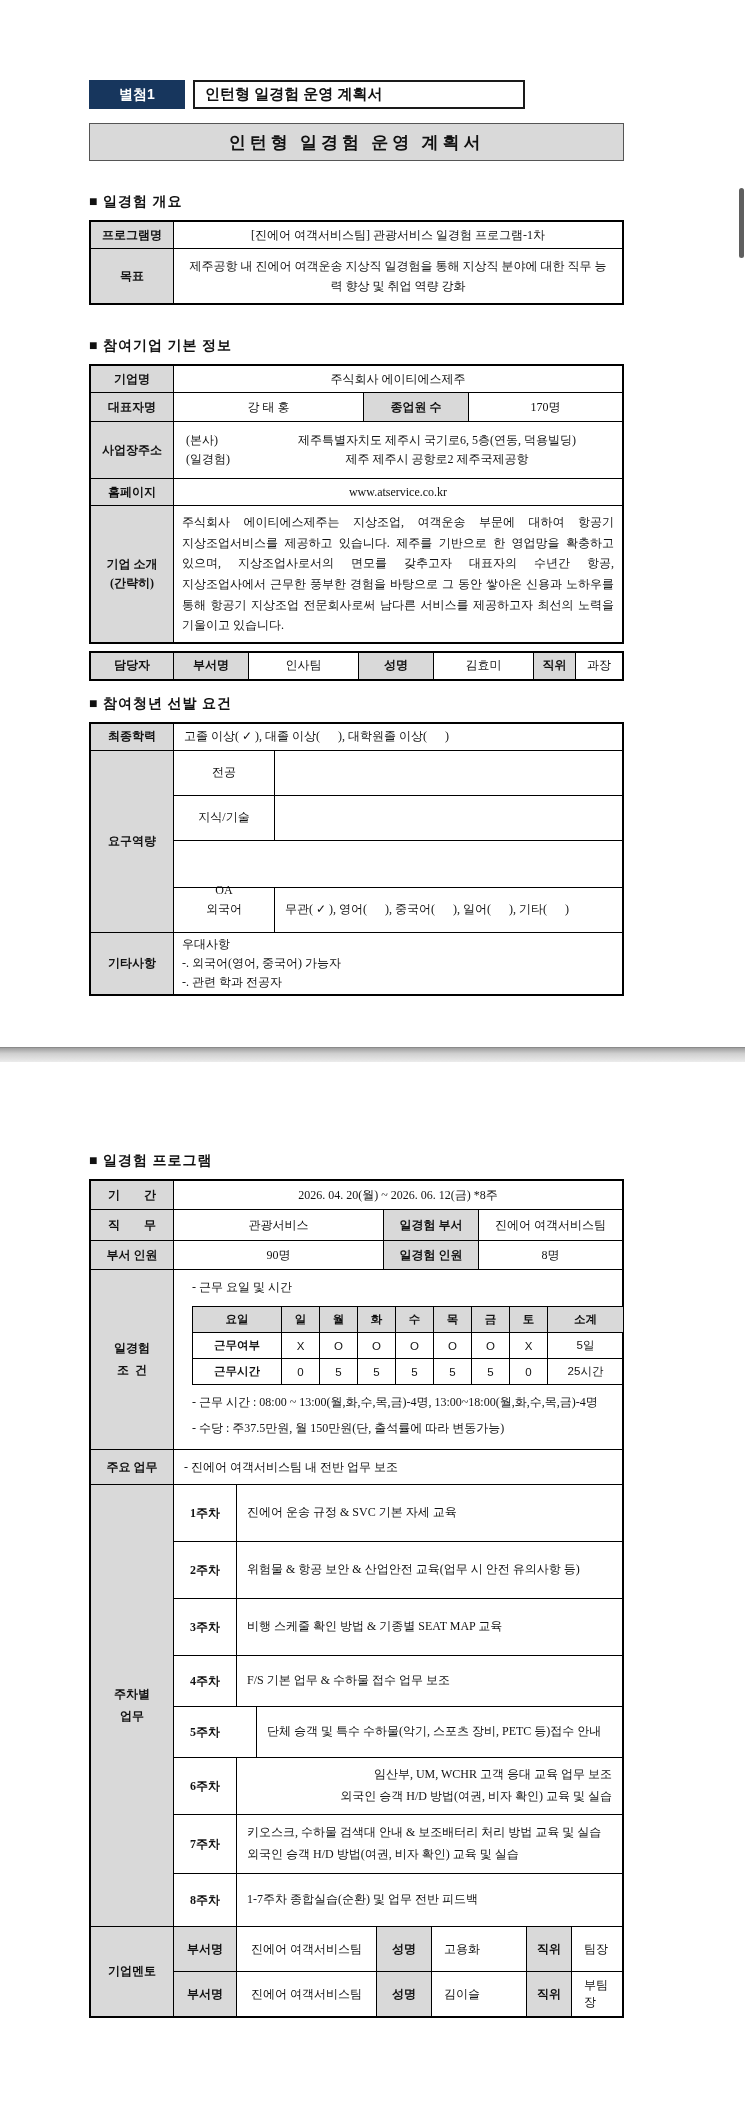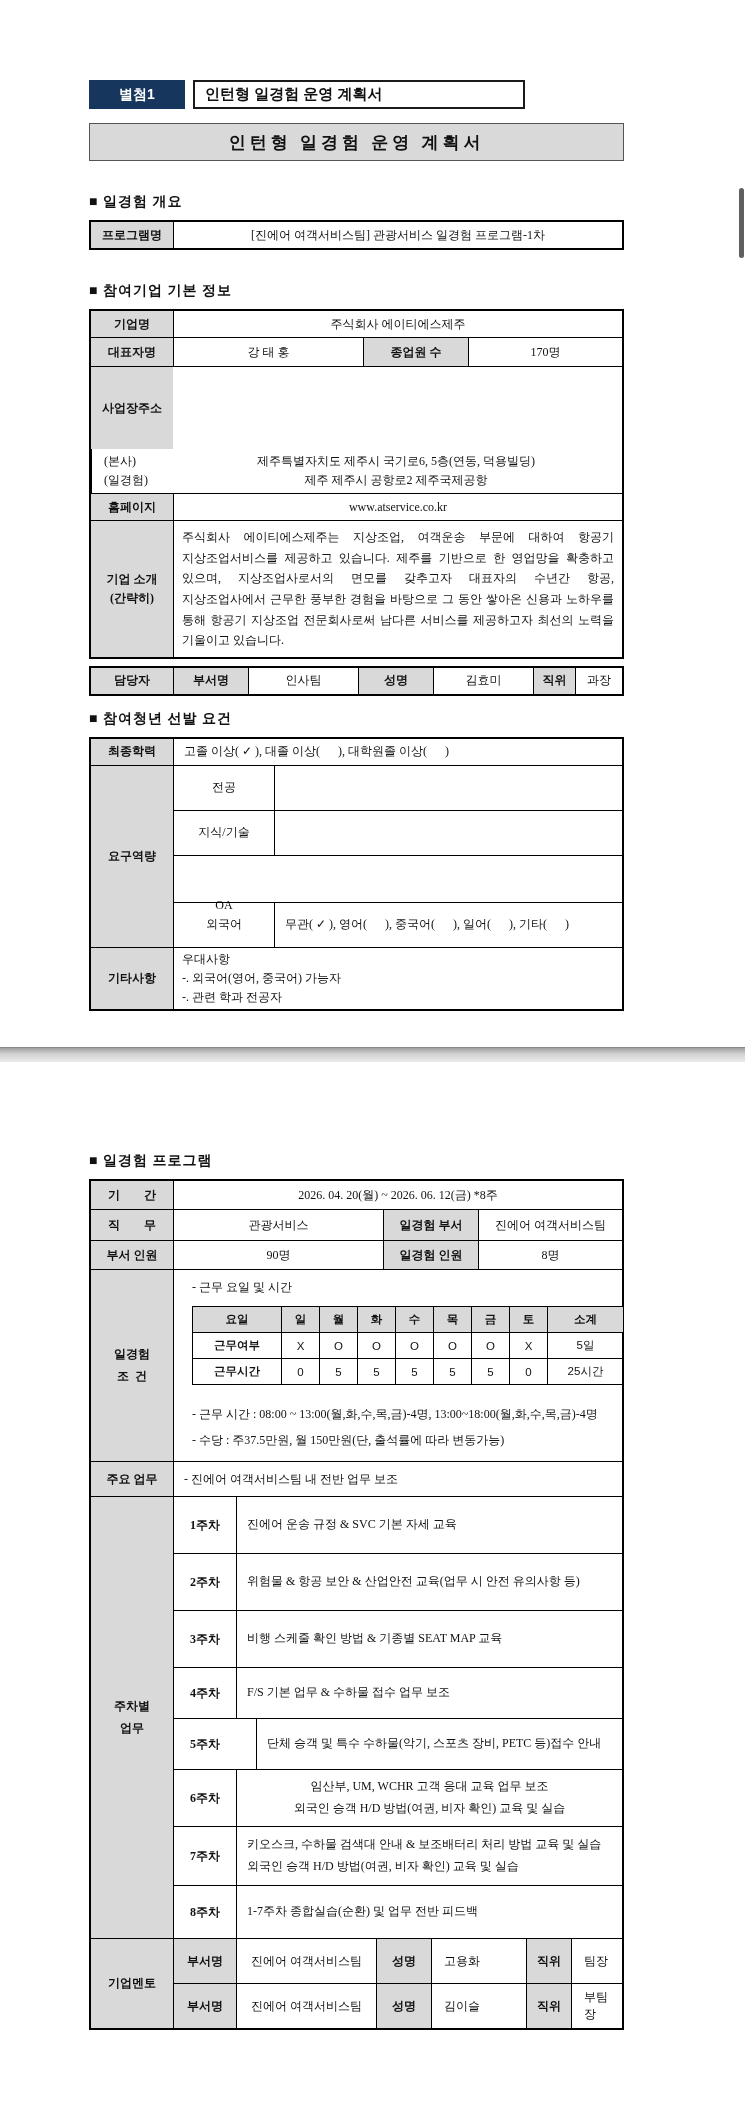--- a/index.html
+++ b/index.html
@@ -50,21 +50,21 @@
   .lbl{background:#d9d9d9;font-weight:bold;}
   .left{justify-content:flex-start;text-align:left;}
   .col{flex-direction:column;}
   .sub{flex:1;display:flex;flex-direction:column;border-left:1px solid #000;}
   .subrow{display:flex;border-top:1px solid #000;flex:1;align-items:stretch;}
   .subrow:first-child{border-top:none;}
   .w82{width:82px;flex:0 0 82px;}
   .grow{flex:1;}
   
   .sched{
-    border:1.5px solid #000;margin:6px 0 16px 12px;width:430px;
+    border:1.5px solid #000;margin:6px 0 4px 12px;width:430px;
     font-family:"Liberation Sans","DejaVu Sans",sans-serif;font-size:11.5px;
   }
   .sched .cell{padding:4px 2px;}
   .sched .day{width:38px;flex:0 0 38px;}
   .sched .first{width:88px;flex:0 0 88px;font-weight:bold;}
   .sched .last{width:76px;flex:0 0 76px;}
   .sched .hd{background:#d9d9d9;font-weight:bold;}
   .cond-line{padding:5px 0 4px 12px;}
   .wk-lbl{width:62px;flex:0 0 62px;font-weight:bold;}
   .wk-content{padding:6px 10px;line-height:1.8;}
@@ -93,35 +93,39 @@
     </div>
 
     <div class="title-box">인턴형 일경험 운영 계획서</div>
 
     <div class="sec-heading">■ 일경험 개요</div>
     <div class="tbl">
       <div class="trow" style="min-height:26px;">
         <div class="cell lbl w82">프로그램명</div>
         <div class="cell grow">[진에어 여객서비스팀] 관광서비스 일경험 프로그램-1차</div>
       </div>
+      <div class="trow" style="min-height:54px;">
+        <div class="cell lbl w82">목표</div>
+        <div class="cell grow" style="line-height:1.7;padding:4px 10px;">제주공항 내 진에어 여객운송 지상직 일경험을 통해 지상직 분야에 대한 직무 능력 향상 및 취업 역량 강화</div>
+      </div>
     </div>
 
     <div class="sec-heading">■ 참여기업 기본 정보</div>
     <div class="tbl">
       <div class="trow" style="min-height:26px;">
         <div class="cell lbl w82">기업명</div>
         <div class="cell grow">주식회사 에이티에스제주</div>
       </div>
       <div class="trow" style="min-height:28px;">
         <div class="cell lbl w82">대표자명</div>
         <div class="cell" style="width:190px;flex:0 0 190px;">강 태 홍</div>
         <div class="cell lbl" style="width:105px;flex:0 0 105px;">종업원 수</div>
         <div class="cell grow">170명</div>
       </div>
-      <div class="trow" style="min-height:56px;flex-direction:column;">
+      <div class="trow" style="min-height:56px;">
         <div class="cell lbl w82">사업장주소</div>
         <div class="cell grow col" style="padding:4px 6px;justify-content:center;">
           <div class="addr-line">
             <span class="addr-tag">(본사)</span>
             <span class="addr-val">제주특별자치도 제주시 국기로6, 5층(연동, 덕용빌딩)</span>
           </div>
           <div class="mini-gap"></div>
           <div class="addr-line">
             <span class="addr-tag">(일경험)</span>
             <span class="addr-val">제주 제주시 공항로2 제주국제공항</span>
@@ -303,21 +307,21 @@
             </div>
           </div>
           <div class="subrow" style="min-height:50px;gap:20px;">
             <div class="cell wk-lbl">5주차</div>
             <div class="cell grow left col wk-content" style="align-items:flex-start;justify-content:center;">
               <span>단체 승객 및 특수 수하물(악기, 스포츠 장비, PETC 등)접수 안내</span>
             </div>
           </div>
           <div class="subrow" style="min-height:56px;">
             <div class="cell wk-lbl">6주차</div>
-            <div class="cell grow left col wk-content" style="align-items:center;justify-content:center;">
+            <div class="cell grow left col wk-content" style="align-items:flex-end;justify-content:center;">
               <span>임산부, UM, WCHR 고객 응대 교육 업무 보조</span>
               <span>외국인 승객 H/D 방법(여권, 비자 확인) 교육 및 실습</span>
             </div>
           </div>
           <div class="subrow" style="min-height:58px;">
             <div class="cell wk-lbl">7주차</div>
             <div class="cell grow left col wk-content" style="align-items:flex-start;justify-content:center;">
               <span>키오스크, 수하물 검색대 안내 &amp; 보조배터리 처리 방법 교육 및 실습</span>
               <span>외국인 승객 H/D 방법(여권, 비자 확인) 교육 및 실습</span>
             </div>

